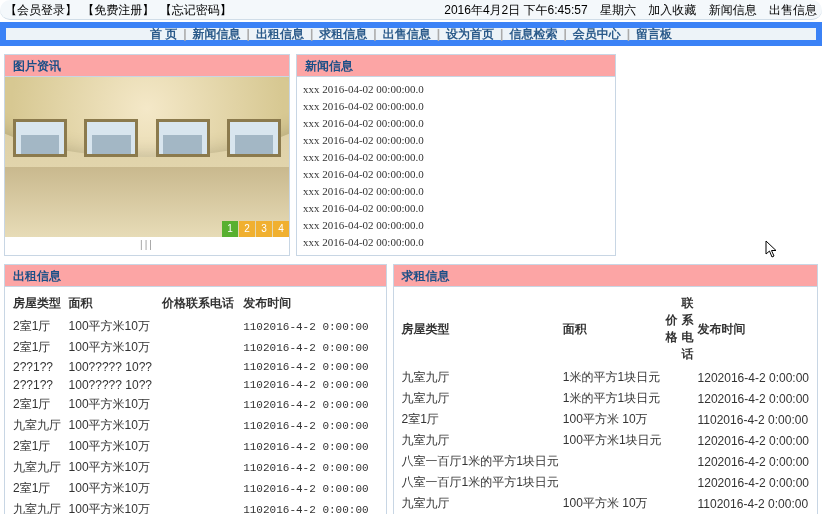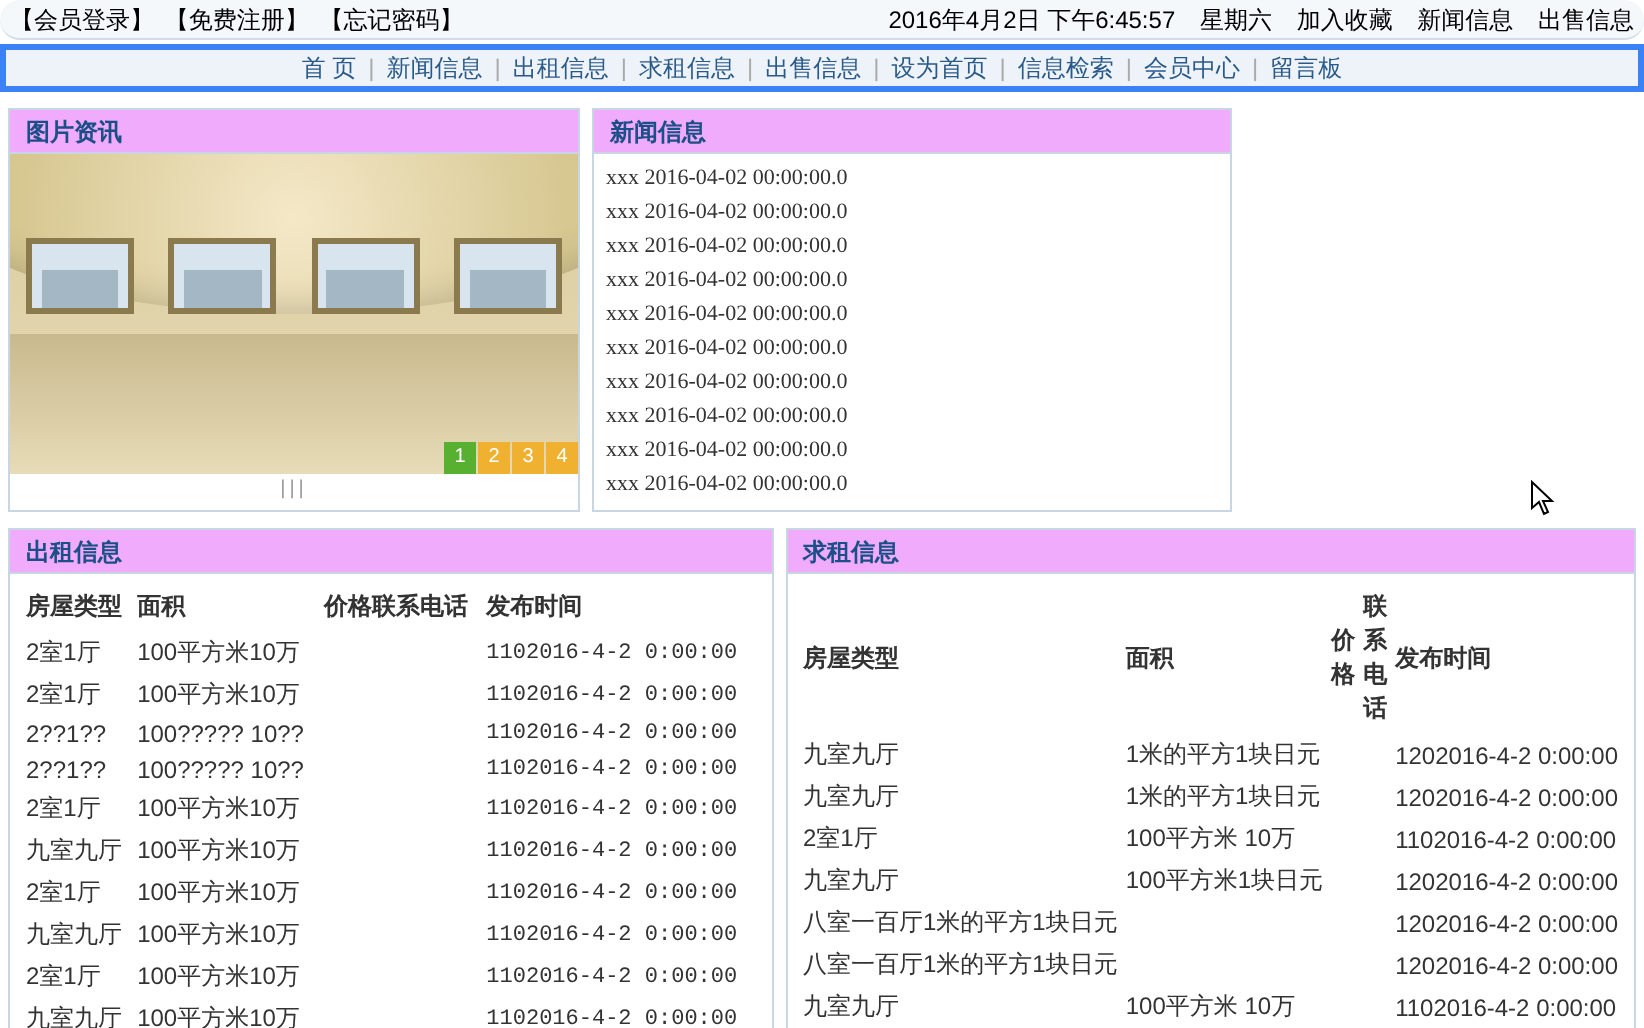--- a/index.html
+++ b/index.html
@@ -1,25 +1,25 @@
 <!DOCTYPE html>
 <html><head>
 <meta charset="utf-8">
 <style>
 * { box-sizing: border-box; margin: 0; padding: 0; }
 body { font-family: SimSun, "宋体", Arial, sans-serif; font-size: 12px; background: #ffffff; color: #333; width: 822px; }
 .topbar { display: flex; justify-content: space-between; align-items: flex-end; background: #f4f8fb; border-bottom: 1px solid #d0dde8; height: 20px; padding: 0 4px; border-radius: 10px; }
 .topbar a, .topbar span { color: #000; text-decoration: none; margin: 0 1px; }
 .topbar .right span, .topbar .right a { margin-left: 8px; }
-.navbar { background: #edf3f8; border: 3px solid #3b82f6; height: 24px; display: flex; justify-content: center; align-items: center; margin: 2px 0 8px 0; }
+.navbar { background: #edf3f8; border: 6px solid #3b82f6; height: 24px; display: flex; justify-content: center; align-items: center; margin: 2px 0 8px 0; font-weight: bold; }
 .navbar a { color: #2a5a8a; margin: 0 6px; text-decoration: none; }
 .navbar .sep { color: #aaa; }
 .row1 { display: flex; gap: 6px; padding: 0 4px; }
 .panel { border: 1px solid #c8d6e4; }
-.panel-head { background: #f0abfc; border-bottom: 1px solid #c8d6e4; height: 22px; line-height: 22px; padding-left: 8px; color: #1b4f87; font-weight: bold; }
+.panel-head { background: #fca5a5; border-bottom: 1px solid #c8d6e4; height: 22px; line-height: 22px; padding-left: 8px; color: #1b4f87; font-weight: bold; }
 .panel-body { padding: 4px 6px; }
 .pic-panel { width: 286px; }
 .pic-box { width: 100%; height: 160px; background: linear-gradient(#d9cba0, #e8dcb5); position: relative; overflow: hidden; }
 .ceiling { position: absolute; top: -40px; left: 50%; width: 360px; height: 120px; margin-left: -180px; border-radius: 50%; background: radial-gradient(circle at 50% 60%, #f4e8c8, #d7c892 70%); box-shadow: inset 0 0 20px rgba(0,0,0,.2); }
 .floor { position: absolute; bottom: 0; left: 0; right: 0; height: 70px; background: linear-gradient(#c9b98e, #e7dcb7); }
 .pic-frames { position: absolute; top: 42px; left: 8px; right: 8px; height: 40px; display: flex; justify-content: space-between; }
 .frame { width: 54px; height: 38px; background: #d8e5ee; border: 3px solid #8b7a4d; display: flex; align-items: end; justify-content: center; }
 .frame .bld { width: 80%; height: 60%; background: #a3b7c5; }
 .pager { position: absolute; bottom: 0; right: 0; display: flex; }
 .pager span { display: block; width: 16px; height: 16px; line-height: 16px; text-align: center; color: #fff; font-size: 10px; background: #f0b030; margin-left: 1px; }

